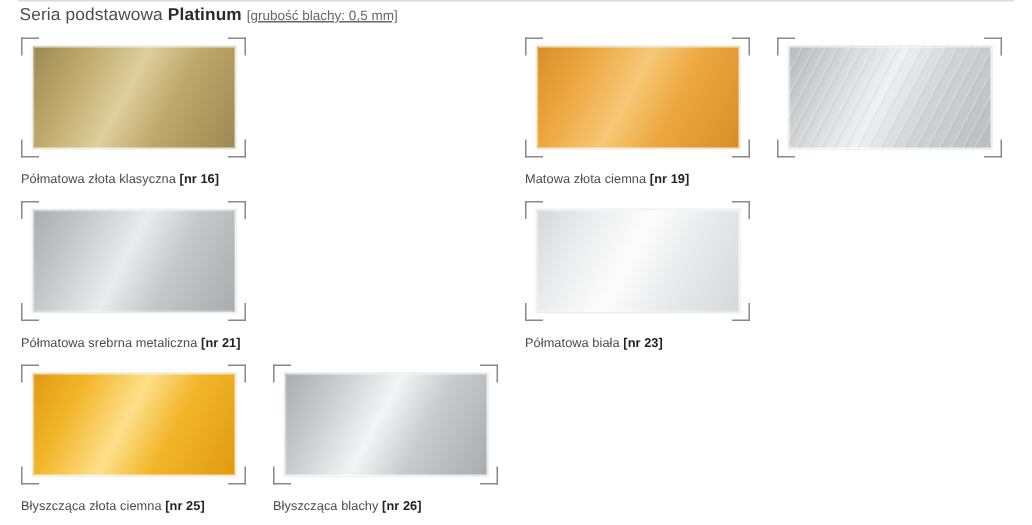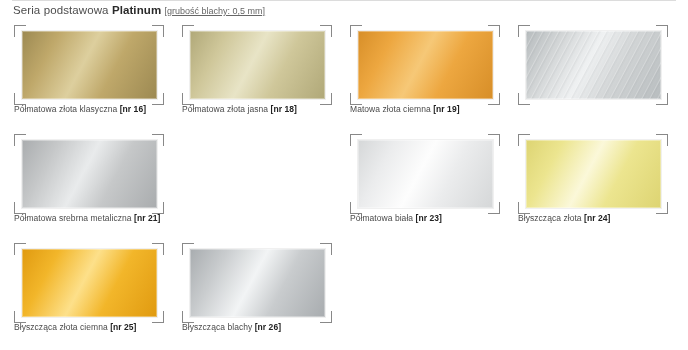--- a/index.html
+++ b/index.html
@@ -121,21 +121,21 @@
   .swatch .edge {
     position: absolute;
     inset: 0;
     box-shadow: inset 0 0 0 1px rgba(255,255,255,0.35);
   }
 
   
   .caption {
     position: absolute;
     left: 6px;
-    top: 82px;
+    top: 92px;
     font-size: 8.5px;
     color: #4a4a4a;
     white-space: nowrap;
     letter-spacing: 0.05px;
   }
   .caption .code {
     font-weight: bold;
     color: #222222;
   }
 </style>
@@ -163,37 +163,20 @@
       <div class="swatch">
         <span class="sheen" style="background: linear-gradient(118deg, rgb(156, 137, 82) 0%, rgb(191, 168, 106) 22%, rgb(221, 207, 158) 46%, rgb(191, 168, 106) 66%, rgb(156, 137, 82) 100%);"></span>
 
         <span class="edge"></span>
       </div>
       <div class="caption">
         <span>Półmatowa złota klasyczna</span>
         <span class="code">[nr 16]</span>
       </div>
     </div>
-    <div class="cell c1">
-      <div class="bracket-box">
-        <span class="bracket tl"></span>
-        <span class="bracket tr"></span>
-        <span class="bracket bl"></span>
-        <span class="bracket br"></span>
-      </div>
-      <div class="swatch">
-        <span class="sheen" style="background: linear-gradient(118deg, rgb(176, 168, 120) 0%, rgb(207, 199, 154) 22%, rgb(232, 228, 198) 46%, rgb(207, 199, 154) 66%, rgb(176, 168, 120) 100%);"></span>
-
-        <span class="edge"></span>
-      </div>
-      <div class="caption">
-        <span>Półmatowa złota jasna</span>
-        <span class="code">[nr 18]</span>
-      </div>
-    </div>
     <div class="cell c2">
       <div class="bracket-box">
         <span class="bracket tl"></span>
         <span class="bracket tr"></span>
         <span class="bracket bl"></span>
         <span class="bracket br"></span>
       </div>
       <div class="swatch">
         <span class="sheen" style="background: linear-gradient(118deg, rgb(215, 142, 40) 0%, rgb(237, 167, 64) 22%, rgb(246, 200, 119) 46%, rgb(237, 167, 64) 66%, rgb(215, 142, 40) 100%);"></span>
 
@@ -247,37 +230,20 @@
       <div class="swatch">
         <span class="sheen" style="background: linear-gradient(118deg, rgb(213, 215, 216) 0%, rgb(235, 236, 237) 22%, rgb(253, 253, 253) 46%, rgb(235, 236, 237) 66%, rgb(213, 215, 216) 100%);"></span>
 
         <span class="edge"></span>
       </div>
       <div class="caption">
         <span>Półmatowa biała</span>
         <span class="code">[nr 23]</span>
       </div>
     </div>
-    <div class="cell c3">
-      <div class="bracket-box">
-        <span class="bracket tl"></span>
-        <span class="bracket tr"></span>
-        <span class="bracket bl"></span>
-        <span class="bracket br"></span>
-      </div>
-      <div class="swatch">
-        <span class="sheen" style="background: linear-gradient(118deg, rgb(221, 212, 114) 0%, rgb(236, 229, 143) 22%, rgb(251, 248, 217) 46%, rgb(236, 229, 143) 66%, rgb(221, 212, 114) 100%);"></span>
-
-        <span class="edge"></span>
-      </div>
-      <div class="caption">
-        <span>Błyszcząca złota</span>
-        <span class="code">[nr 24]</span>
-      </div>
-    </div>
   </div>
 
   <div class="row">
     <div class="cell c0">
       <div class="bracket-box">
         <span class="bracket tl"></span>
         <span class="bracket tr"></span>
         <span class="bracket bl"></span>
         <span class="bracket br"></span>
       </div>

